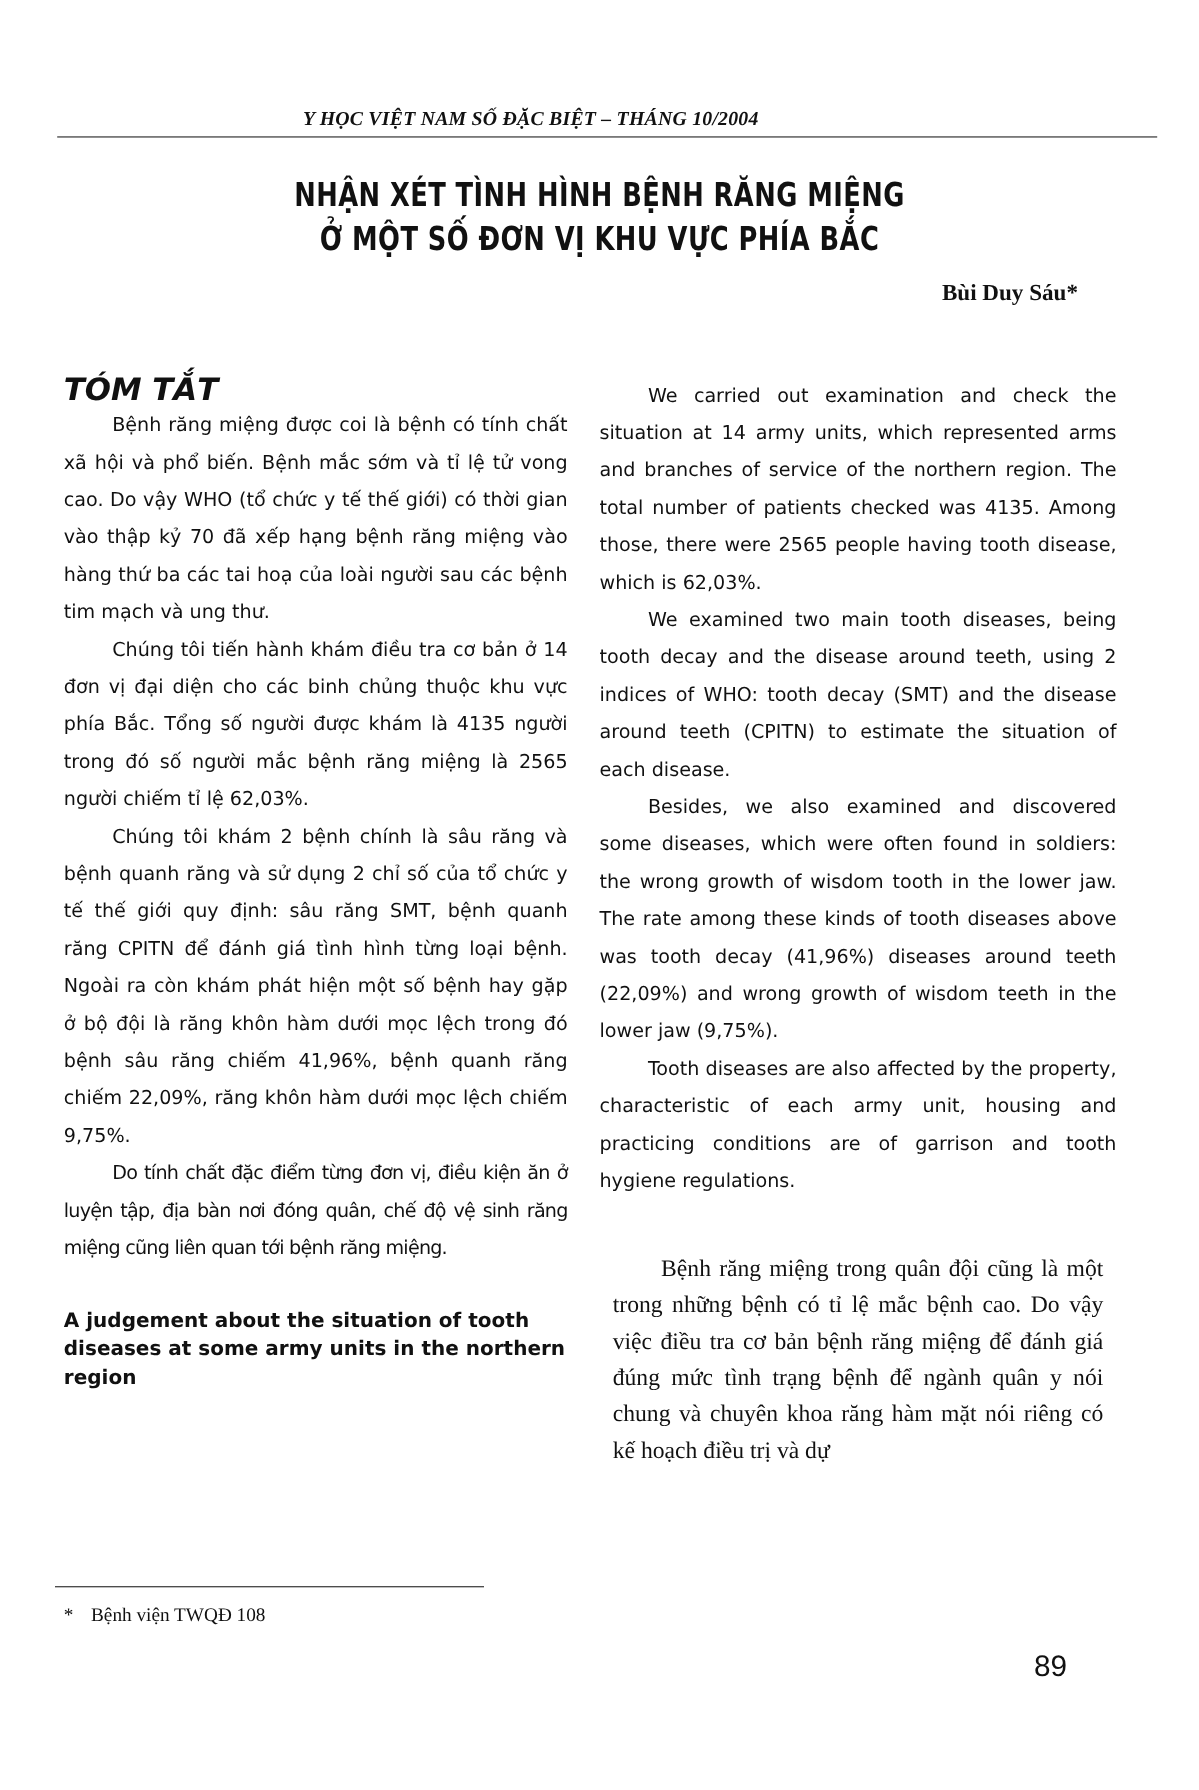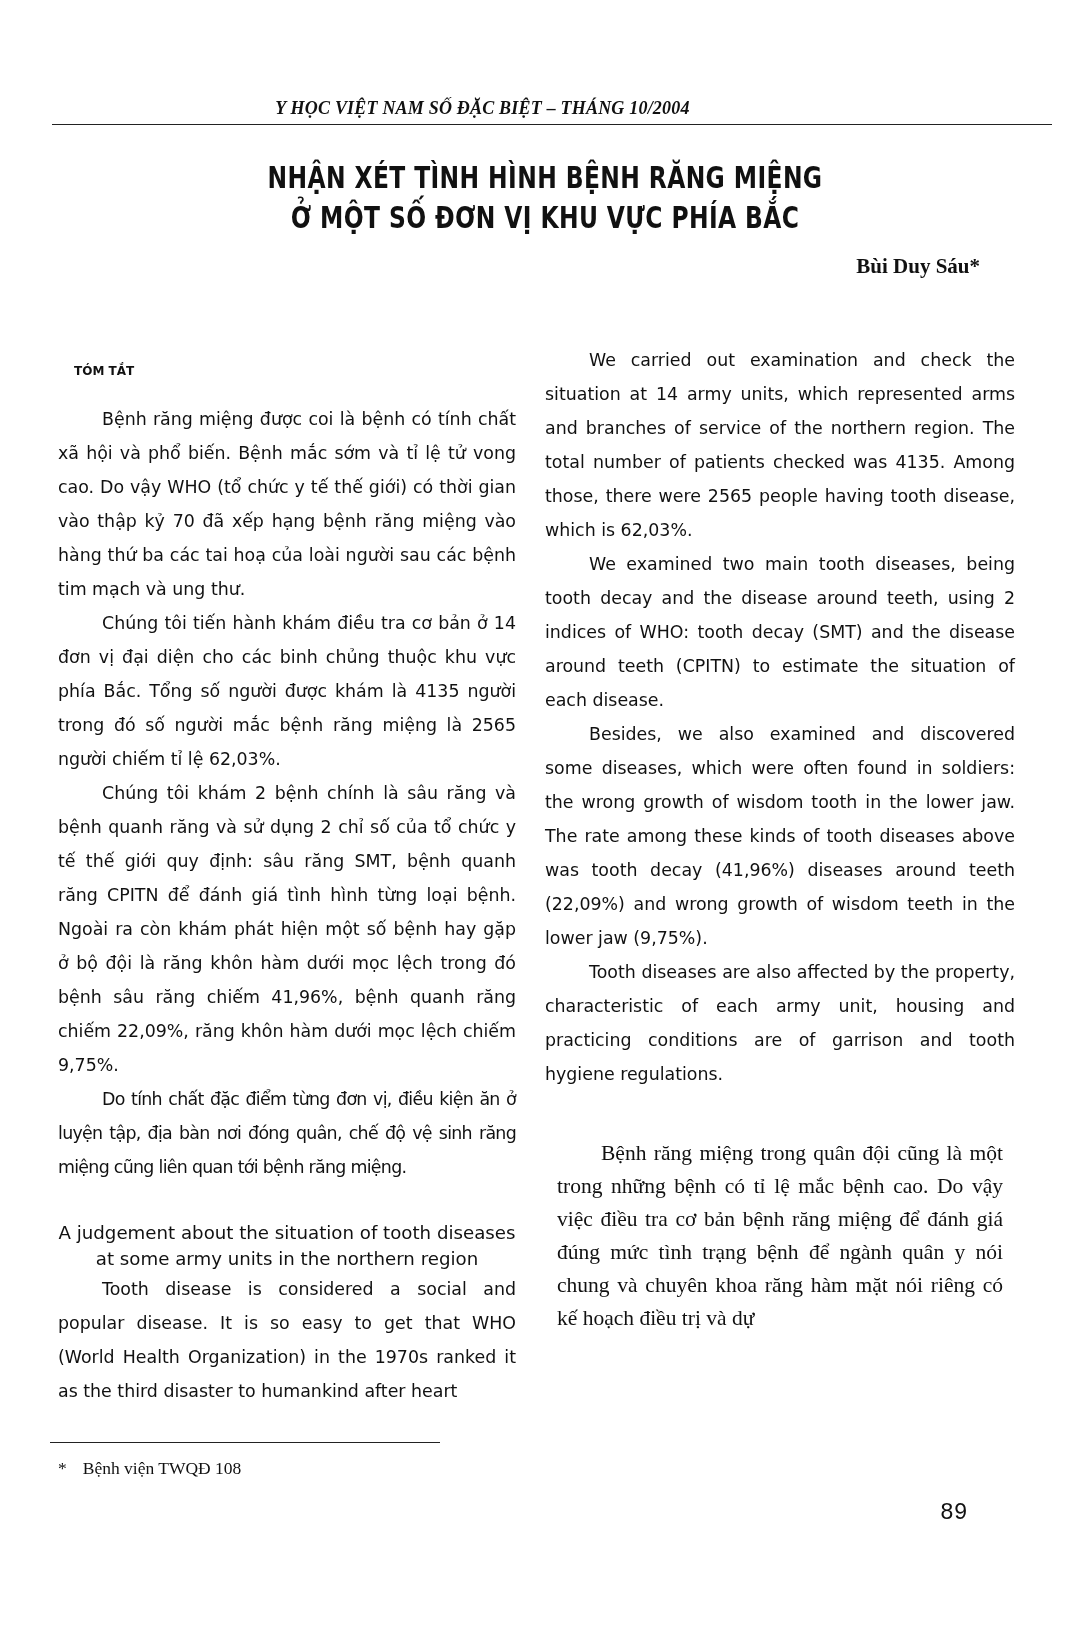--- a/index.html
+++ b/index.html
@@ -33,50 +33,50 @@
       font-weight: bold; font-size: 21px;
     }
     .col {
       position: absolute; top: 340px;
       font-family: "DejaVu Sans", sans-serif;
       font-size: 17.4px; line-height: 34px;
     }
     .col-left { left: 58px; width: 458px; }
     .col-right { left: 545px; width: 470px; top: 343px; }
     .sec-head {
-      font-weight: bold; font-size: 12px; line-height: 30px;
-      margin: 16px; padding: 0;
+      font-weight: bold; font-size: 28px; line-height: 30px;
+      margin: 0; padding: 0; font-style: italic;
     }
     .para {
       text-align: justify; text-indent: 44px; margin: 0;
     }
     .para.noindent { text-indent: 0; }
     .para.condensed { letter-spacing: -0.7px; }
     .gap-lg { height: 34px; }
     .sub-title {
-      text-align: center; font-weight: normal; font-size: 18.2px;
+      font-weight: bold; font-size: 18.2px;
       line-height: 26px; margin: 2px 0 0 0;
     }
     .serif-para {
       font-family: "Liberation Serif", serif;
       font-size: 21.5px; line-height: 33px;
       text-align: justify; text-indent: 44px; margin: 12px;
     }
     .footnote-rule {
       position: absolute; left: 50px; width: 390px; top: 1442px;
       border-top: 1.5px solid #222;
     }
     .footnote {
       position: absolute; left: 58px; top: 1458px;
       font-family: "Liberation Serif", serif; font-size: 17.5px; text-align: right;
     }
     .footnote .star { margin-right: 16px; }
     .page-number {
       position: absolute; left: 940px; top: 1500px;
-      font-family: Liberation Mono, monospace; font-size: 23px;
+      font-family: Liberation Sans, sans-serif; font-size: 27px;
     }
   </style>
 </head>
 <body>
 
 <div class="running-head">Y HỌC VIỆT NAM SỐ ĐẶC BIỆT – THÁNG 10/2004</div>
 <div class="head-rule"></div>
 
 <div class="title">
   <div>NHẬN XÉT TÌNH HÌNH BỆNH RĂNG MIỆNG</div>
@@ -86,21 +86,20 @@
 <div class="author">Bùi Duy Sáu*</div>
 
 <div class="col col-left">
   <h2 class="sec-head">TÓM TẮT</h2>
   <p class="para">Bệnh răng miệng được coi là bệnh có tính chất xã hội và phổ biến. Bệnh mắc sớm và tỉ lệ tử vong cao. Do vậy WHO (tổ chức y tế thế giới) có thời gian vào thập kỷ 70 đã xếp hạng bệnh răng miệng vào hàng thứ ba các tai hoạ của loài người sau các bệnh tim mạch và ung thư.</p>
   <p class="para">Chúng tôi tiến hành khám điều tra cơ bản ở 14 đơn vị đại diện cho các binh chủng thuộc khu vực phía Bắc. Tổng số người được khám là 4135 người trong đó số người mắc bệnh răng miệng là 2565 người chiếm tỉ lệ 62,03%.</p>
   <p class="para">Chúng tôi khám 2 bệnh chính là sâu răng và bệnh quanh răng và sử dụng 2 chỉ số của tổ chức y tế thế giới quy định: sâu răng SMT, bệnh quanh răng CPITN để đánh giá tình hình từng loại bệnh. Ngoài ra còn khám phát hiện một số bệnh hay gặp ở bộ đội là răng khôn hàm dưới mọc lệch trong đó bệnh sâu răng chiếm 41,96%, bệnh quanh răng chiếm 22,09%, răng khôn hàm dưới mọc lệch chiếm 9,75%.</p>
   <p class="para condensed">Do tính chất đặc điểm từng đơn vị, điều kiện ăn ở luyện tập, địa bàn nơi đóng quân, chế độ vệ sinh răng miệng cũng liên quan tới bệnh răng miệng.</p>
   <div class="gap-lg"></div>
   <div class="sub-title">A judgement about the situation of tooth diseases at some army units in the northern region</div>
-  <p class="para">Tooth disease is considered a social and popular disease. It is so easy to get that WHO (World Health Organization) in the 1970s ranked it as the third disaster to humankind after heart</p>
 </div>
 
 <div class="col col-right">
   <p class="para">We carried out examination and check the situation at 14 army units, which represented arms and branches of service of the northern region. The total number of patients checked was 4135. Among those, there were 2565 people having tooth disease, which is 62,03%.</p>
   <p class="para">We examined two main tooth diseases, being tooth decay and the disease around teeth, using 2 indices of WHO: tooth decay (SMT) and the disease around teeth (CPITN) to estimate the situation of each disease.</p>
   <p class="para">Besides, we also examined and discovered some diseases, which were often found in soldiers: the wrong growth of wisdom tooth in the lower jaw. The rate among these kinds of tooth diseases above was tooth decay (41,96%) diseases around teeth (22,09%) and wrong growth of wisdom teeth in the lower jaw (9,75%).</p>
   <p class="para">Tooth diseases are also affected by the property, characteristic of each army unit, housing and practicing conditions are of garrison and tooth hygiene regulations.</p>
   <div class="gap-lg"></div>
   <p class="serif-para">Bệnh răng miệng trong quân đội cũng là một trong những bệnh có tỉ lệ mắc bệnh cao. Do vậy việc điều tra cơ bản bệnh răng miệng để đánh giá đúng mức tình trạng bệnh để ngành quân y nói chung và chuyên khoa răng hàm mặt nói riêng có kế hoạch điều trị và dự</p>
 </div>

